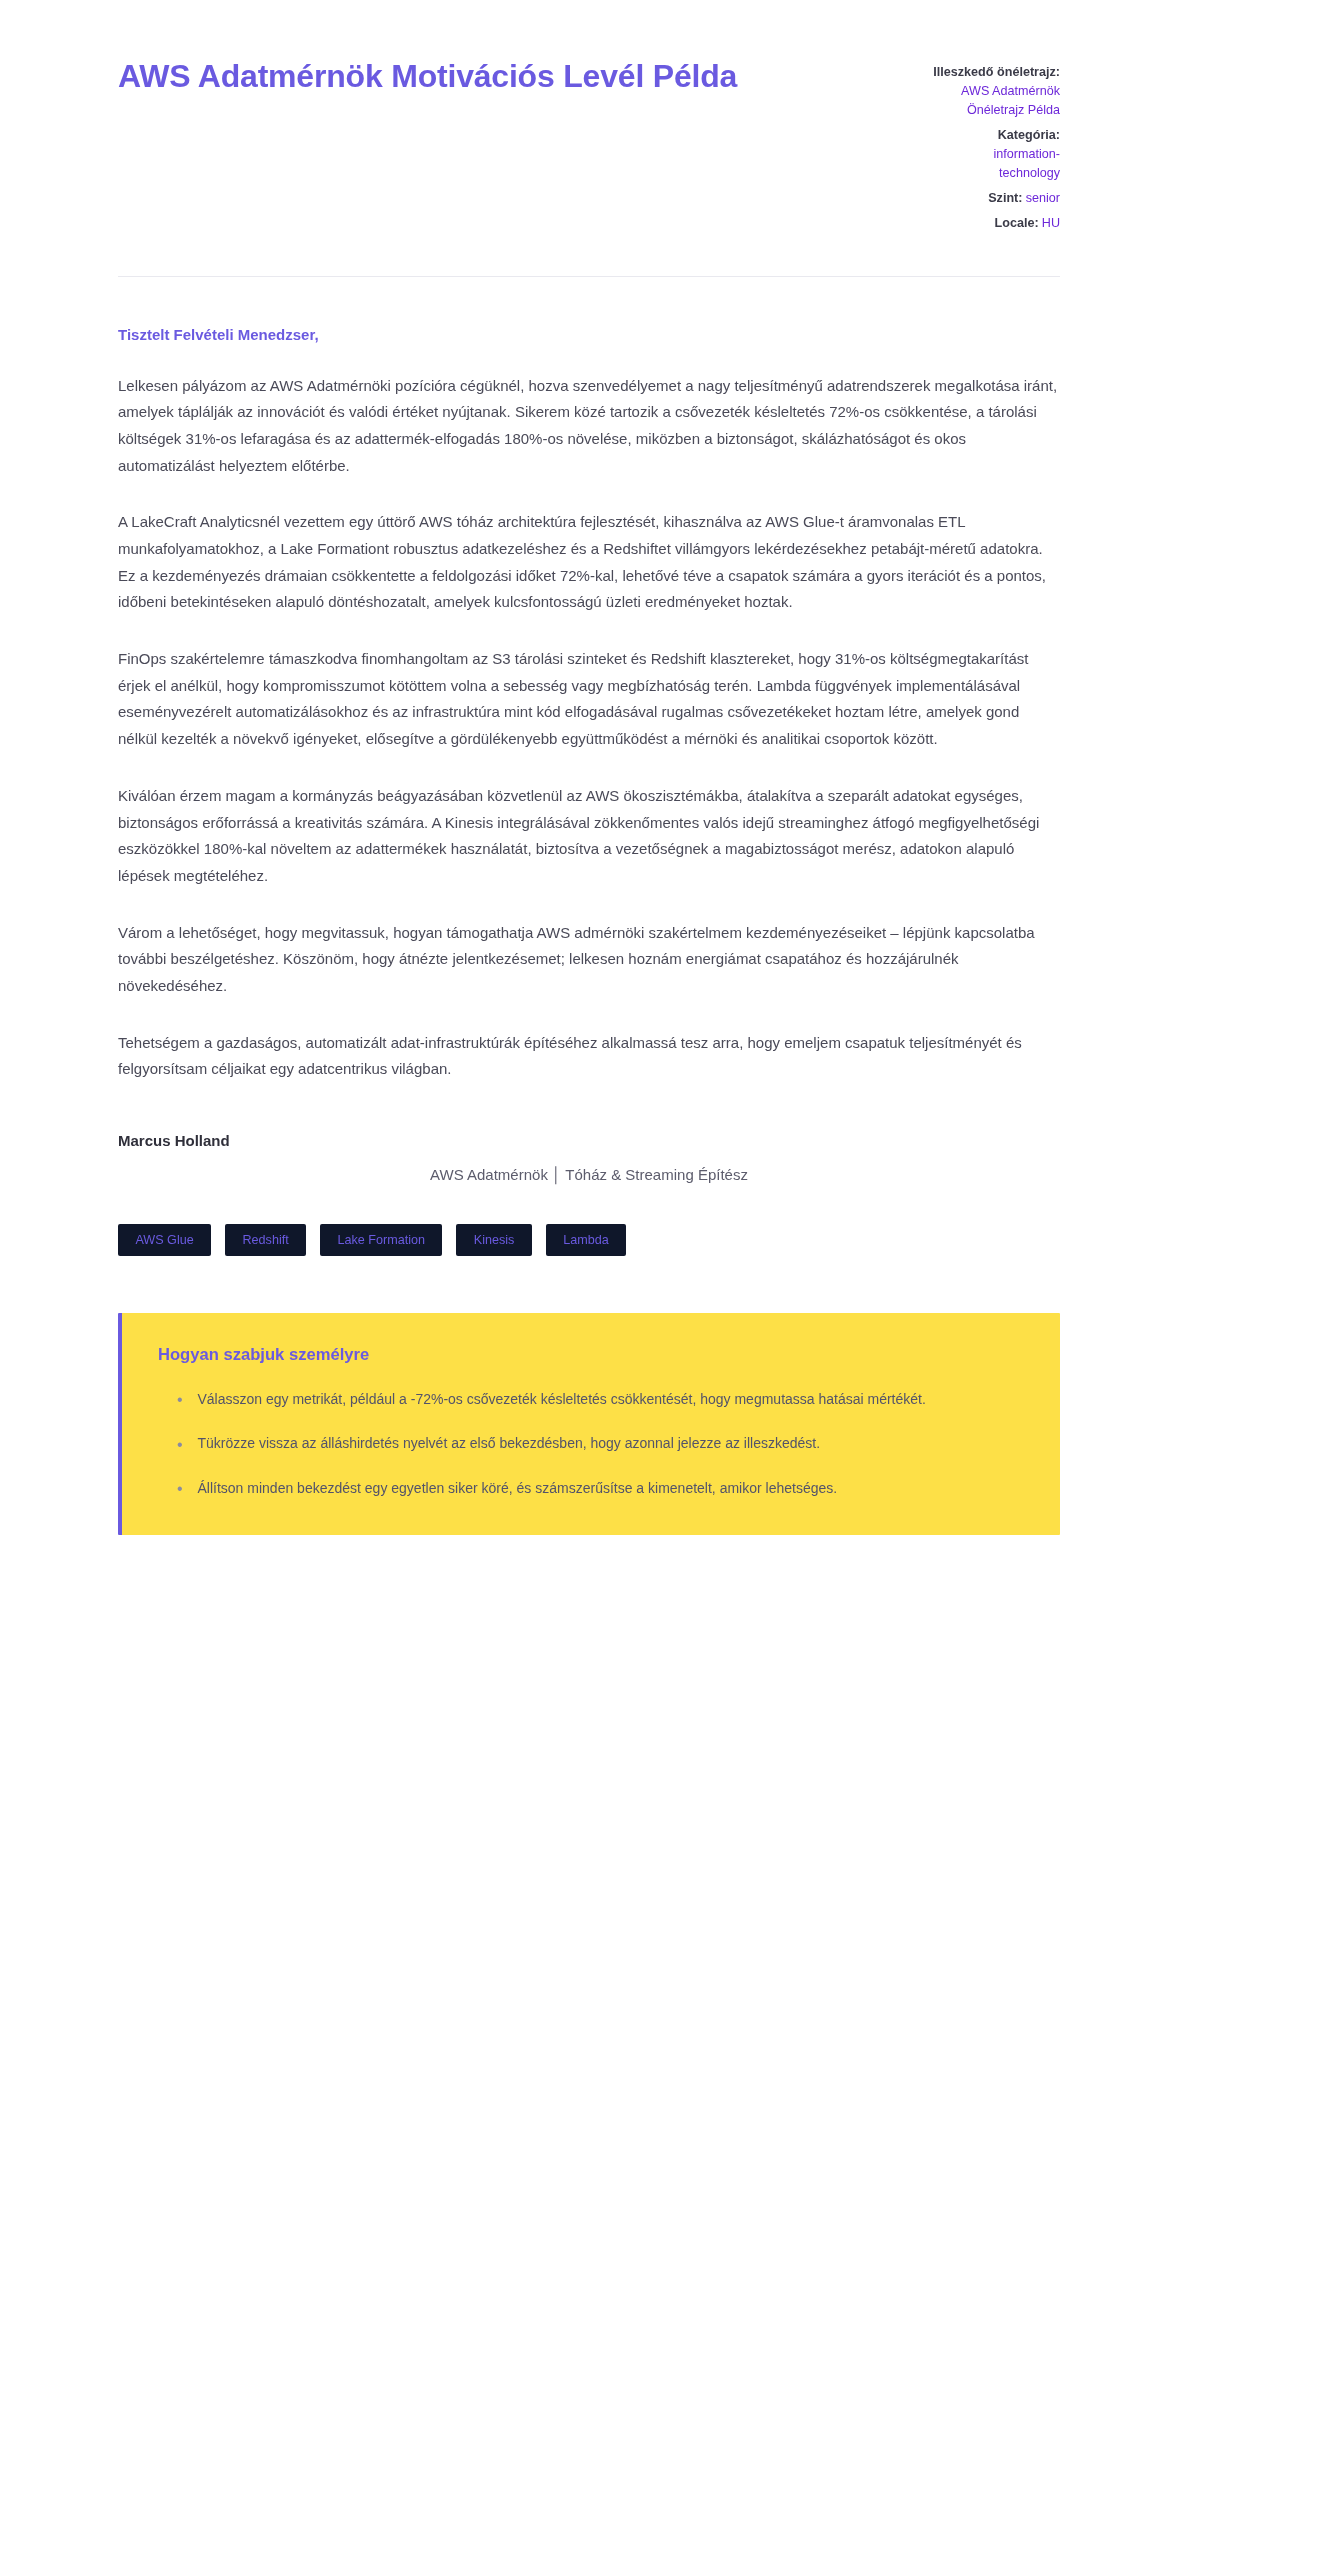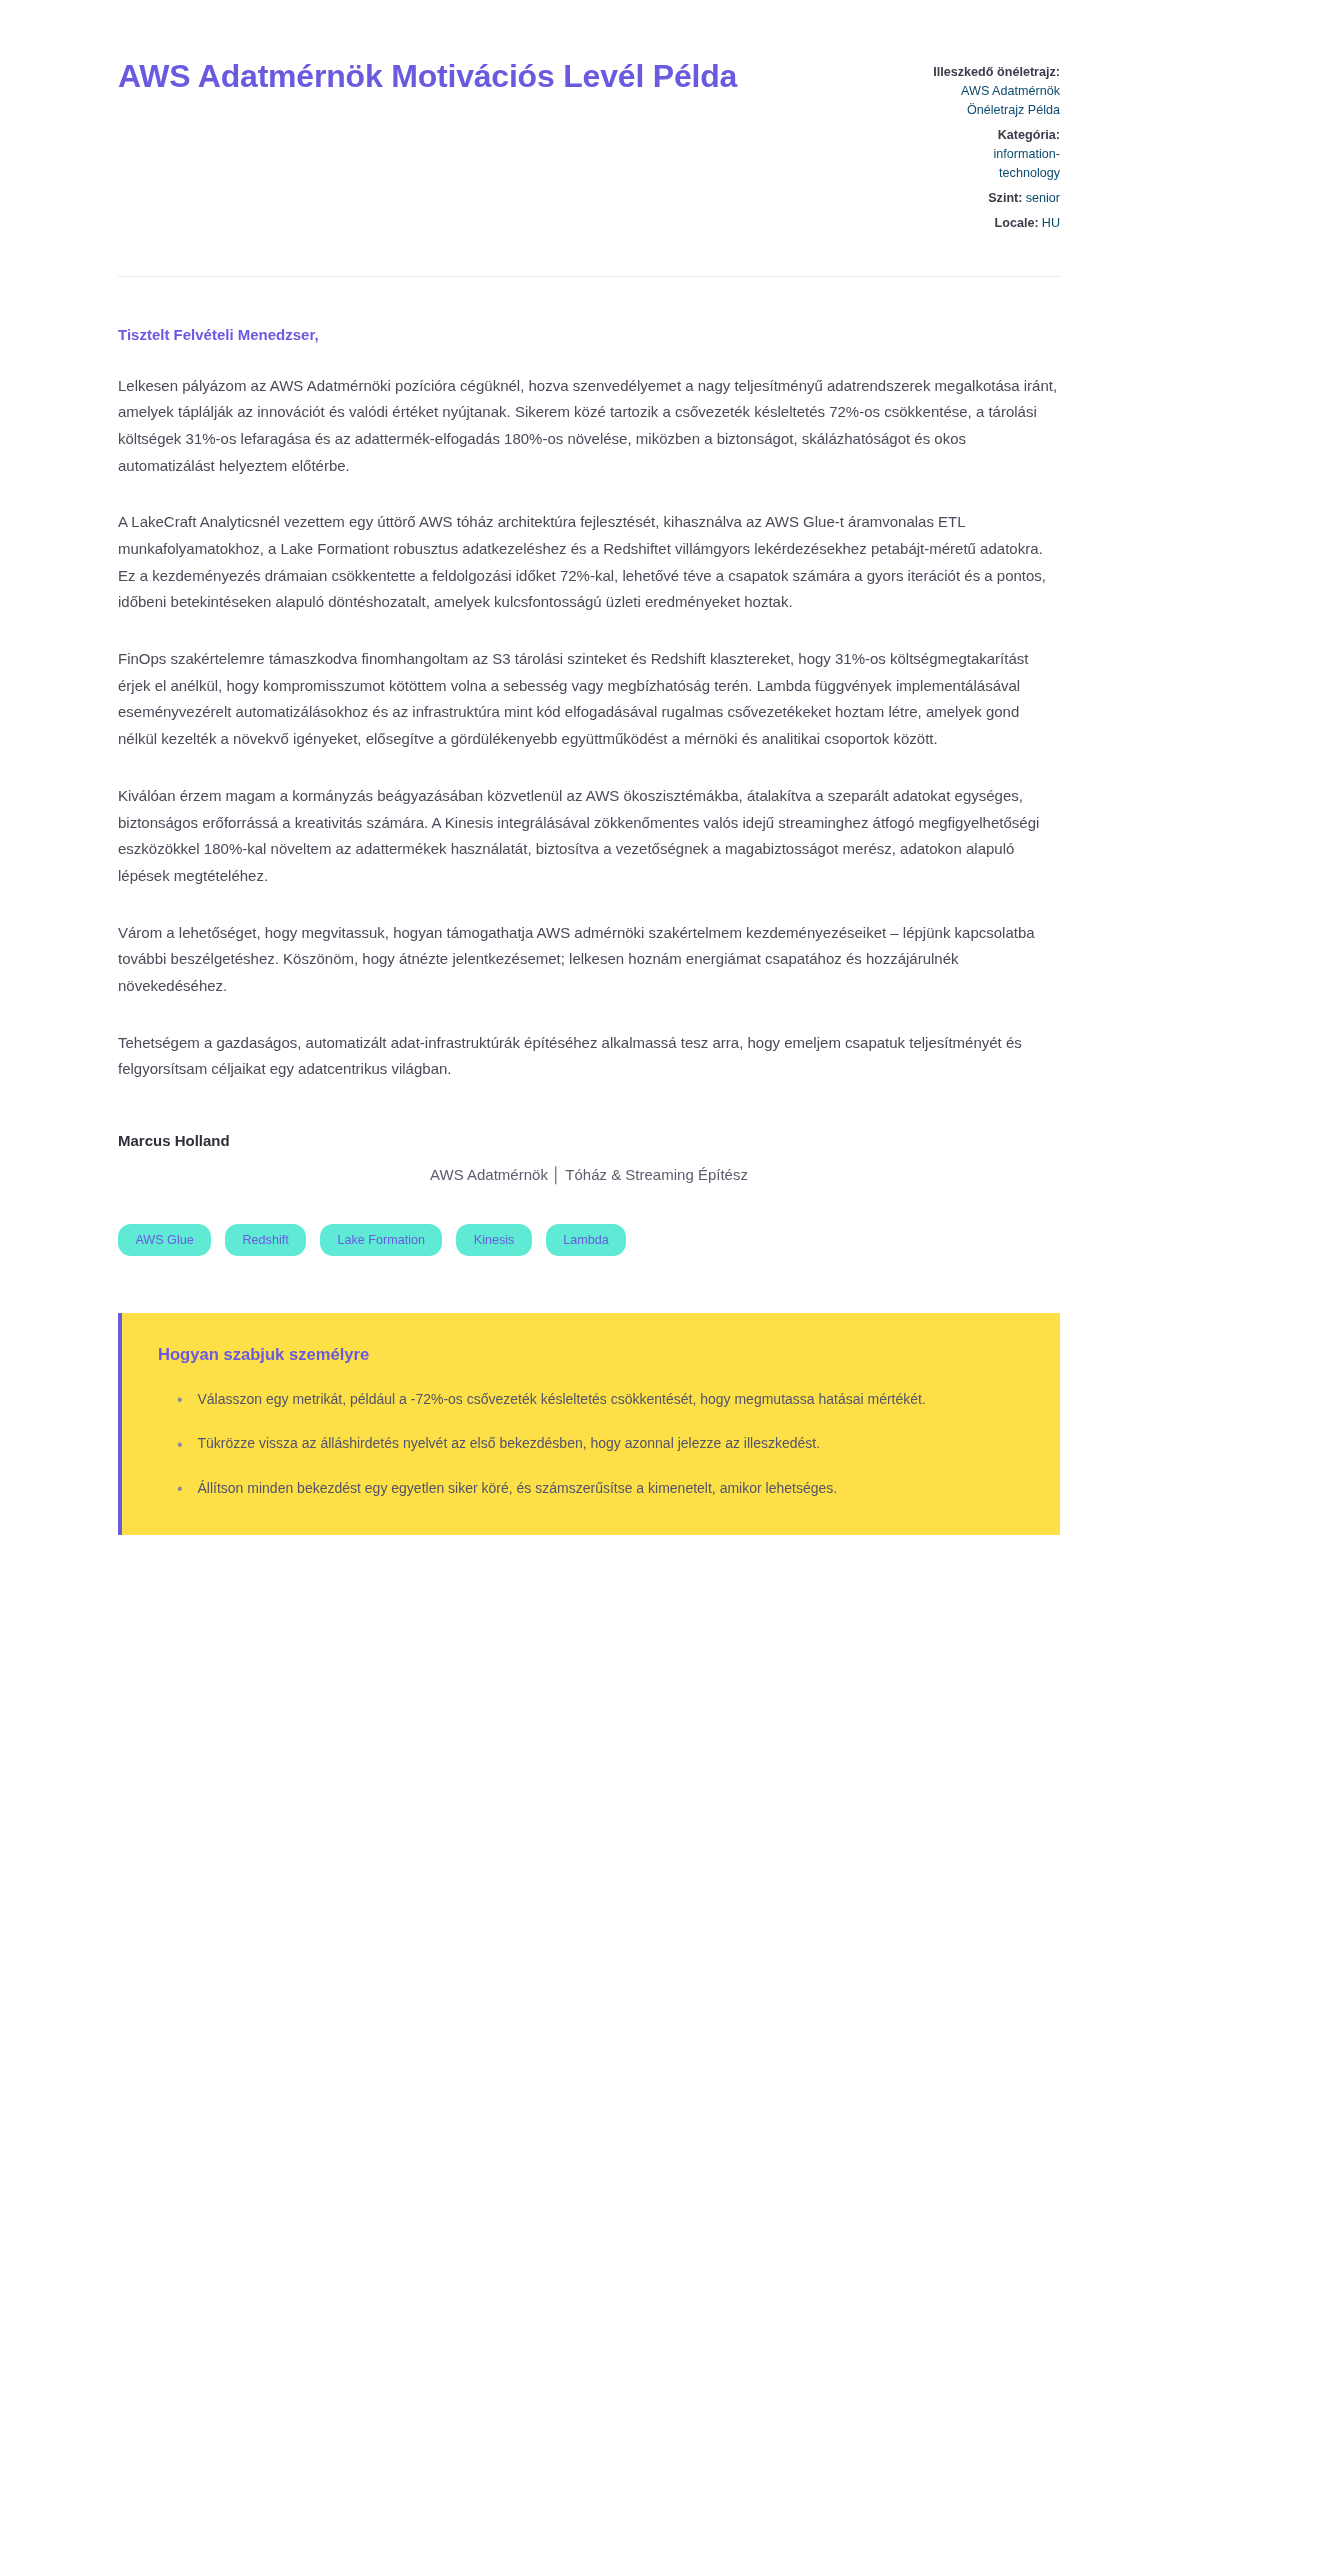--- a/index.html
+++ b/index.html
@@ -57,21 +57,21 @@
     font-size: 12.6px;
     line-height: 1.5;
     color: #7c7c8a;
     padding-top: 6.3px;
   }
   .meta-row { margin-bottom: 6.3px; }
   .meta-label {
     font-weight: 700;
     color: #3b3b48;
   }
-  .meta-value { color: #0c4a6e; }
+  .meta-value { color: #6d28d9; }
   .meta-inline .meta-label { margin-right: 3.2px; }
 
   
   .letter { padding-top: 49px; }
   .salutation {
     color: #6a5ae0;
     font-size: 15px;
     font-weight: 700;
     margin: 0 0 30px 0;
   }
@@ -96,25 +96,25 @@
   }
 
   
   .tags {
     display: flex;
     flex-wrap: wrap;
     gap: 14px;
     margin-top: 41px;
   }
   .tag {
-    background: #5eead4;
+    background: #0f172a;
     color: #6a5ae0;
     font-size: 12.6px;
     padding: 8.7px 17.4px;
-    border-radius: 13px;
+    border-radius: 2px;
     white-space: nowrap;
   }
 
   
   .callout {
     margin-top: 57px;
     background: #fde047;
     border-left: 4px solid #6a5ae0;
     border-radius: 1px;
     padding: 32px 36px 35px 36px;

